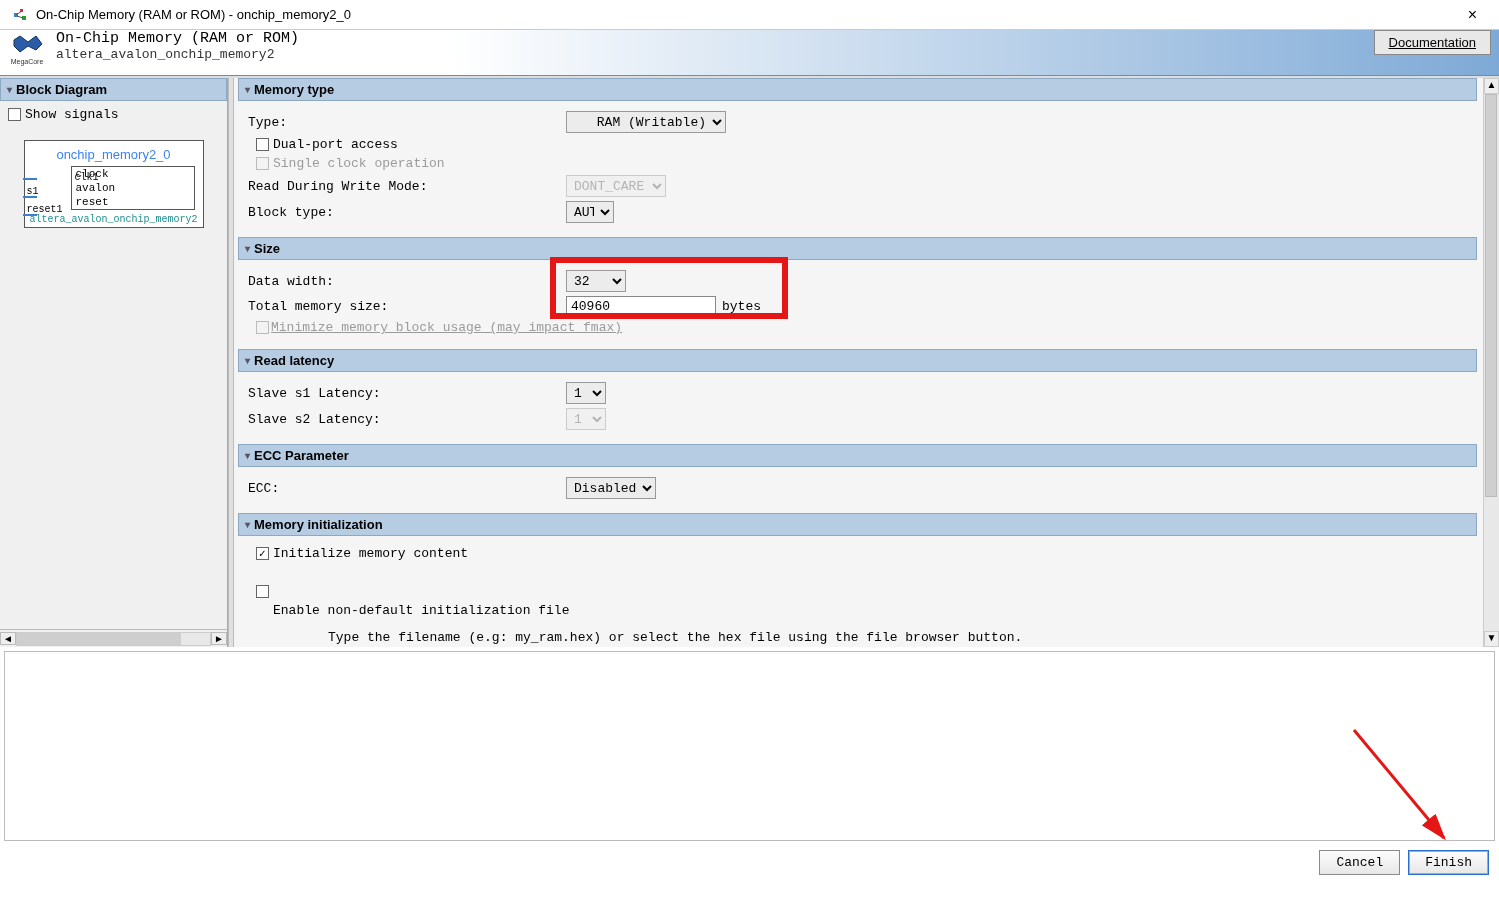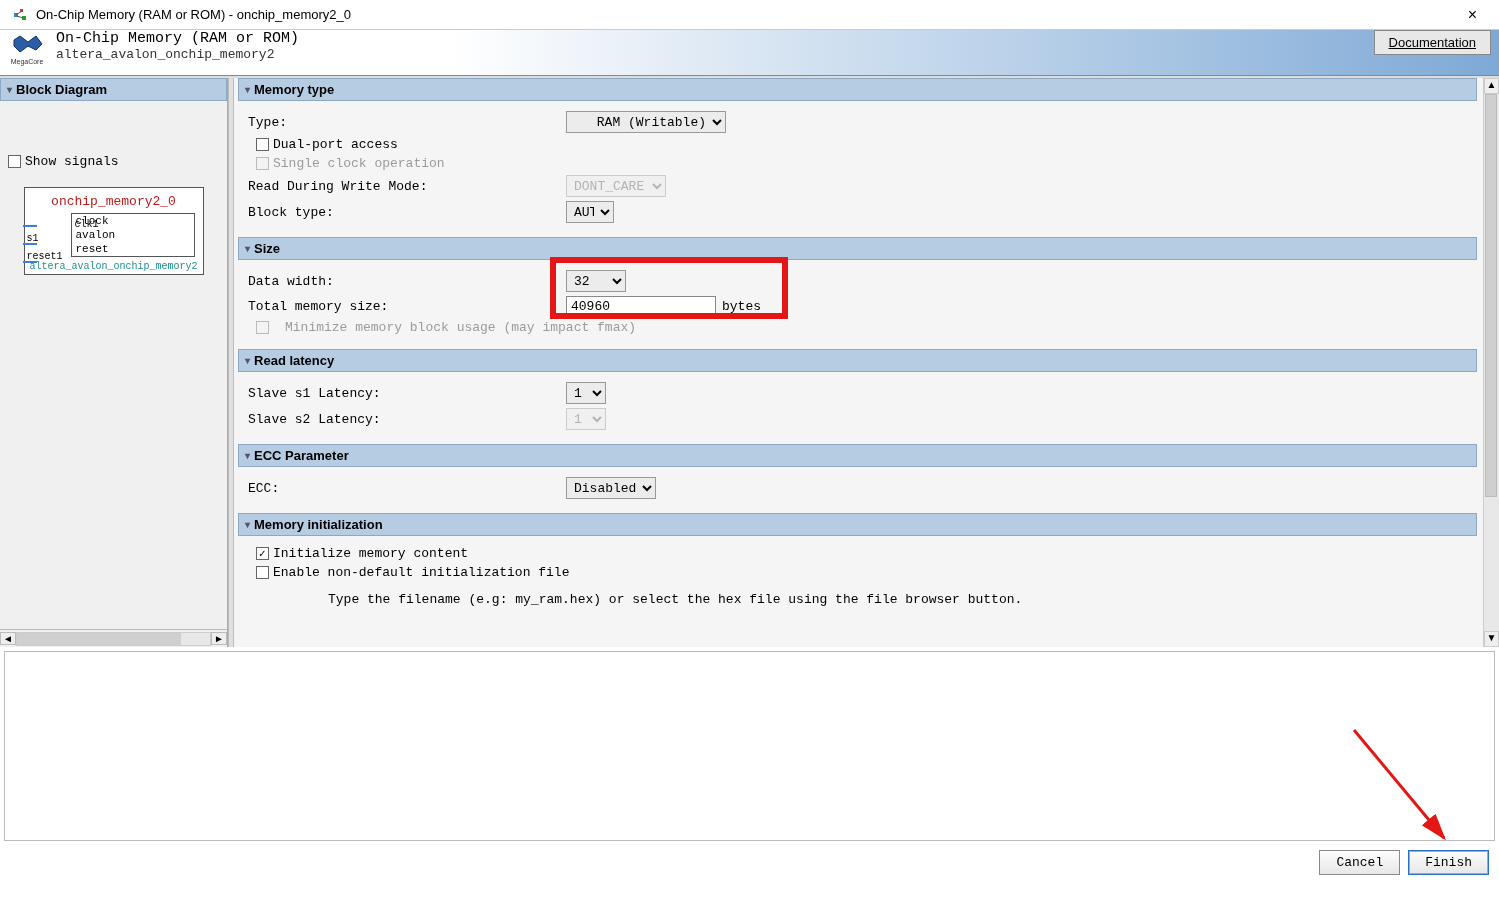--- a/index.html
+++ b/index.html
@@ -69,34 +69,34 @@
 .section-hdr {
   background: #b6cce3;
   border: 1px solid #8da8c3;
   padding: 3px 6px;
   font-weight: bold;
   font-size: 13px;
   display: flex;
   align-items: center;
 }
 .section-hdr .caret { margin-right: 4px; font-size: 10px; color:#556; }
-.left-body { padding: 6px 8px; flex: 1; overflow: hidden; margin-top: 47px; }
+.left-body { padding: 6px 8px; flex: 1; overflow: hidden; }
 .chk-row { display: flex; align-items: center; gap: 4px; font-family:"Courier New",monospace; font-size:13px; }
 .chk { width: 13px; height: 13px; border: 1px solid #666; background:#fff; display:inline-flex; align-items:center; justify-content:center; font-size:10px; line-height:1; }
 .chk.checked::after { content:"✓"; }
 .chk.disabled { border-color:#bbb; background:#f3f3f3; }
 .diagram-box {
   margin: 18px auto 0;
   width: 180px;
   border: 1px solid #555;
   background: #fff;
   padding: 6px 0 2px 0;
   text-align: center;
 }
-.diagram-title { color: #b91c1c; font-family:Liberation Mono, monospace; font-size:13px; margin-bottom:4px; }
+.diagram-title { color: #3b82f6; font-family:Liberation Sans, sans-serif; font-size:13px; margin-bottom:4px; }
 .diagram-inner {
   margin: 4px 8px 4px 46px;
   border: 1px solid #555;
   text-align: left;
   font-family:"Courier New",monospace; font-size:11px;
 }
 .diagram-inner div { padding: 1px 4px; }
 .port-labels { position: relative; height: 0; }
 .port { position: absolute; font-family:"Courier New",monospace; font-size:10px; color:#000; }
 .port-line { position:absolute; background:#3a7fd5; height:2px; width:14px; }
@@ -289,21 +289,21 @@
           </select>
         </div>
         <div class="row">
           <span class="lbl">Total memory size:</span>
           <input class="txt" type="text" value="40960" style="">
           <span class="unit">bytes</span>
         </div>
         <div class="row disabled-text">
           <span style="width:8px;"></span>
           <span class="chk disabled"></span>
-          <span class="mono" style="margin-left:16px;">Minimize memory block usage (may impact fmax)</span>
+          <span class="mono" style="margin-left:2px;text-decoration:underline;">Minimize memory block usage (may impact fmax)</span>
         </div>
         <div class="highlight-box" style="left:312px; top:-3px; width:238px; height:62px;"></div>
       </div>
     </div>
 
     <div class="group">
       <div class="section-hdr">
         <span class="caret">▾</span>
         <span>Read latency</span>
       </div>
@@ -345,21 +345,21 @@
       </div>
       <div class="group-body">
         <div class="row">
           <span style="width:8px;"></span>
           <span class="chk checked"></span>
           <span class="mono" style="margin-left:4px;">Initialize memory content</span>
         </div>
         <div class="row">
           <span style="width:8px;"></span>
           <span class="chk"></span>
-          <span class="mono" style="margin-left:4px;">Enable non-default initialization file</span>
+          <span class="mono" style="margin-left:4px;margin-top:38px;">Enable non-default initialization file</span>
         </div>
         <div class="row" style="margin-top:12px;">
           <span style="width:80px;"></span>
           <span class="mono">Type the filename (e.g: my_ram.hex) or select the hex file using the file browser button.</span>
         </div>
       </div>
     </div>
 
     </div>
     <div class="vscroll">

